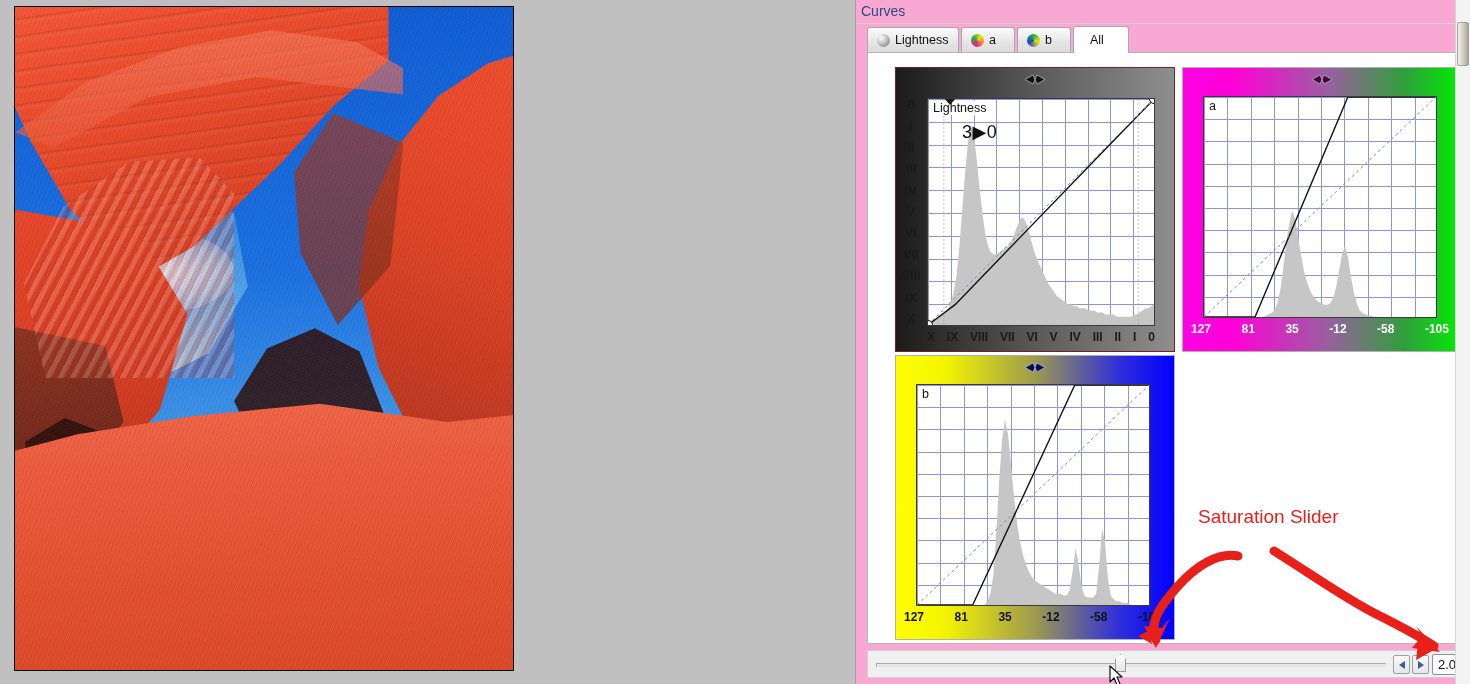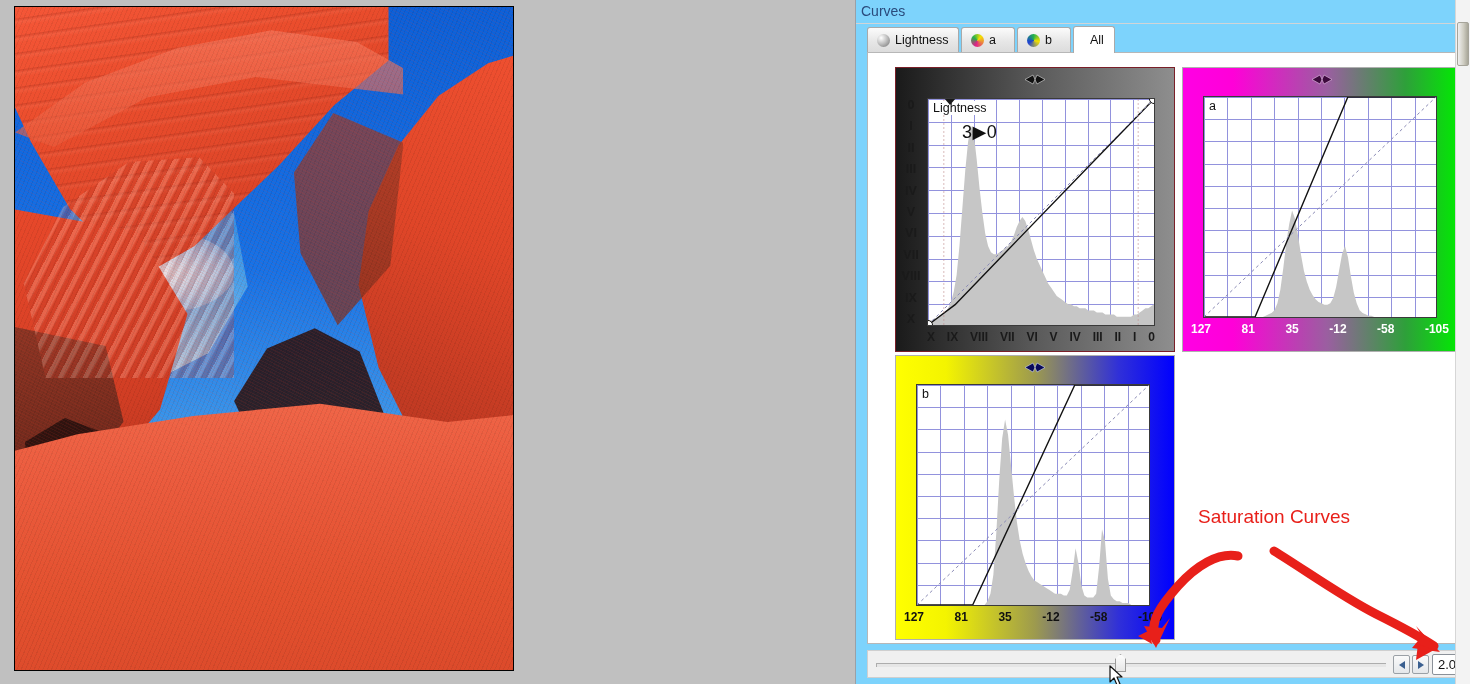--- a/index.html
+++ b/index.html
@@ -117,21 +117,21 @@
   .grain {
     position:absolute; inset:0; pointer-events:none; opacity:.30;
     background-image:
       repeating-linear-gradient(27deg, rgba(255,60,40,.30) 0 1px, transparent 1px 3px),
       repeating-linear-gradient(113deg, rgba(0,0,0,.22) 0 1px, transparent 1px 4px);
   }
 
   
   .curves-pane {
     position: absolute; left: 855px; top: 0; width: 615px; height: 684px;
-    background: #7dd3fc;
+    background: #f9a8d4;
     border-left: 1px solid #9aa0a6;
   }
   .curves-title {
     position:absolute; left: 5px; top: 3px;
     font-size: 14px; color:#2a4b7c;
   }
   .title-sep {
     position:absolute; left:0; top:23px; width:615px; height:1px; background:#d2d4d6;
   }
 
@@ -322,21 +322,21 @@
         <span>Lightness</span>
       </div>
       <div class="tab" style="left:94px;width:54px;">
         <span class="tab-ico ico-a"></span>
         <span>a</span>
       </div>
       <div class="tab" style="left:150px;width:54px;">
         <span class="tab-ico ico-b"></span>
         <span>b</span>
       </div>
-      <div class="tab active" style="left:206px;width:42px;">
+      <div class="tab active" style="left:206px;width:56px;">
         <span>All</span>
       </div>
     </div>
 
     <div class="tabpanel">
 
       <div class="card" id="card-L">
         <div class="bowtie" style="left:50%;top:3px;margin-left:-11px;">
           <svg viewBox="0 0 22 11">
               <path d="M1 5.5 L9 1 L11 5.5 L9 10 Z M21 5.5 L13 1 L11 5.5 L13 10 Z" fill="#111" stroke="#ddd" stroke-width=".6"></path>
@@ -437,21 +437,21 @@
         <div class="axis-x" id="axisx-b">
           <span>127</span>
           <span>81</span>
           <span>35</span>
           <span>-12</span>
           <span>-58</span>
           <span>-105</span>
         </div>
       </div>
 
-      <div class="annot-text">Saturation Curves</div>
+      <div class="annot-text">Saturation Slider</div>
     </div>
 
     <div class="sliderbar">
       <div class="slider-track"></div>
       <div class="slider-thumb"></div>
       <div class="spin" id="spin-dn">
         <i class="tri-l"></i>
       </div>
       <div class="spin" id="spin-up">
         <i class="tri-r"></i>

